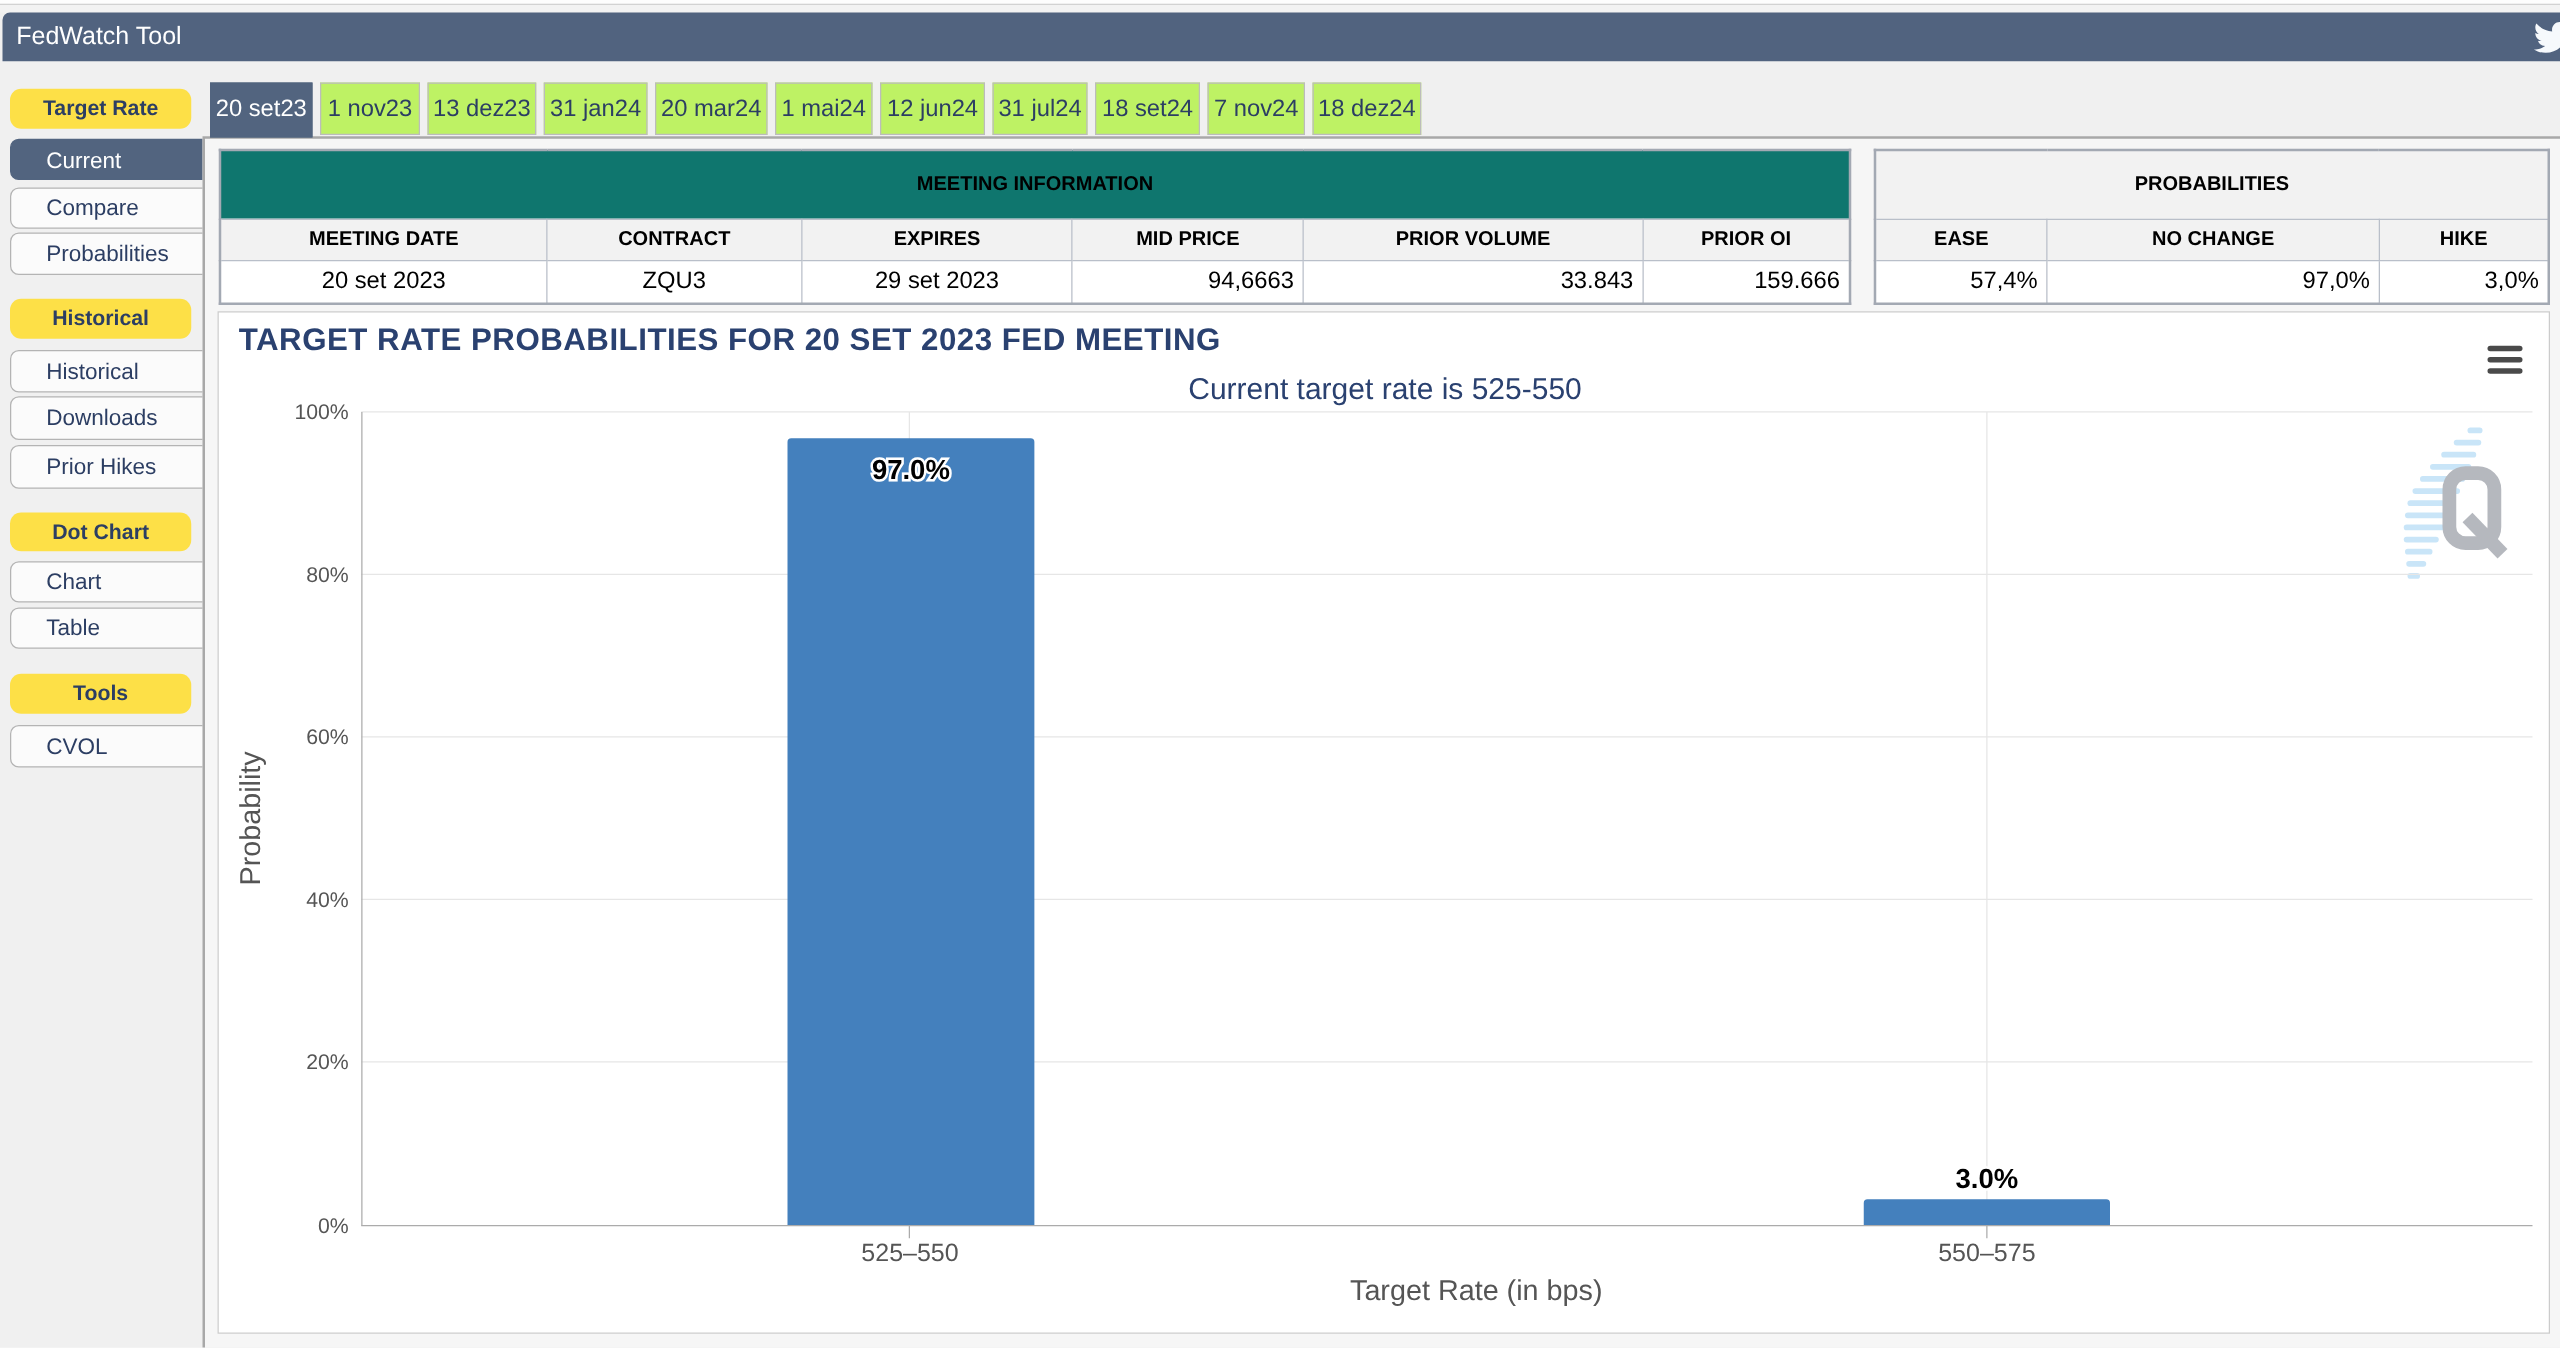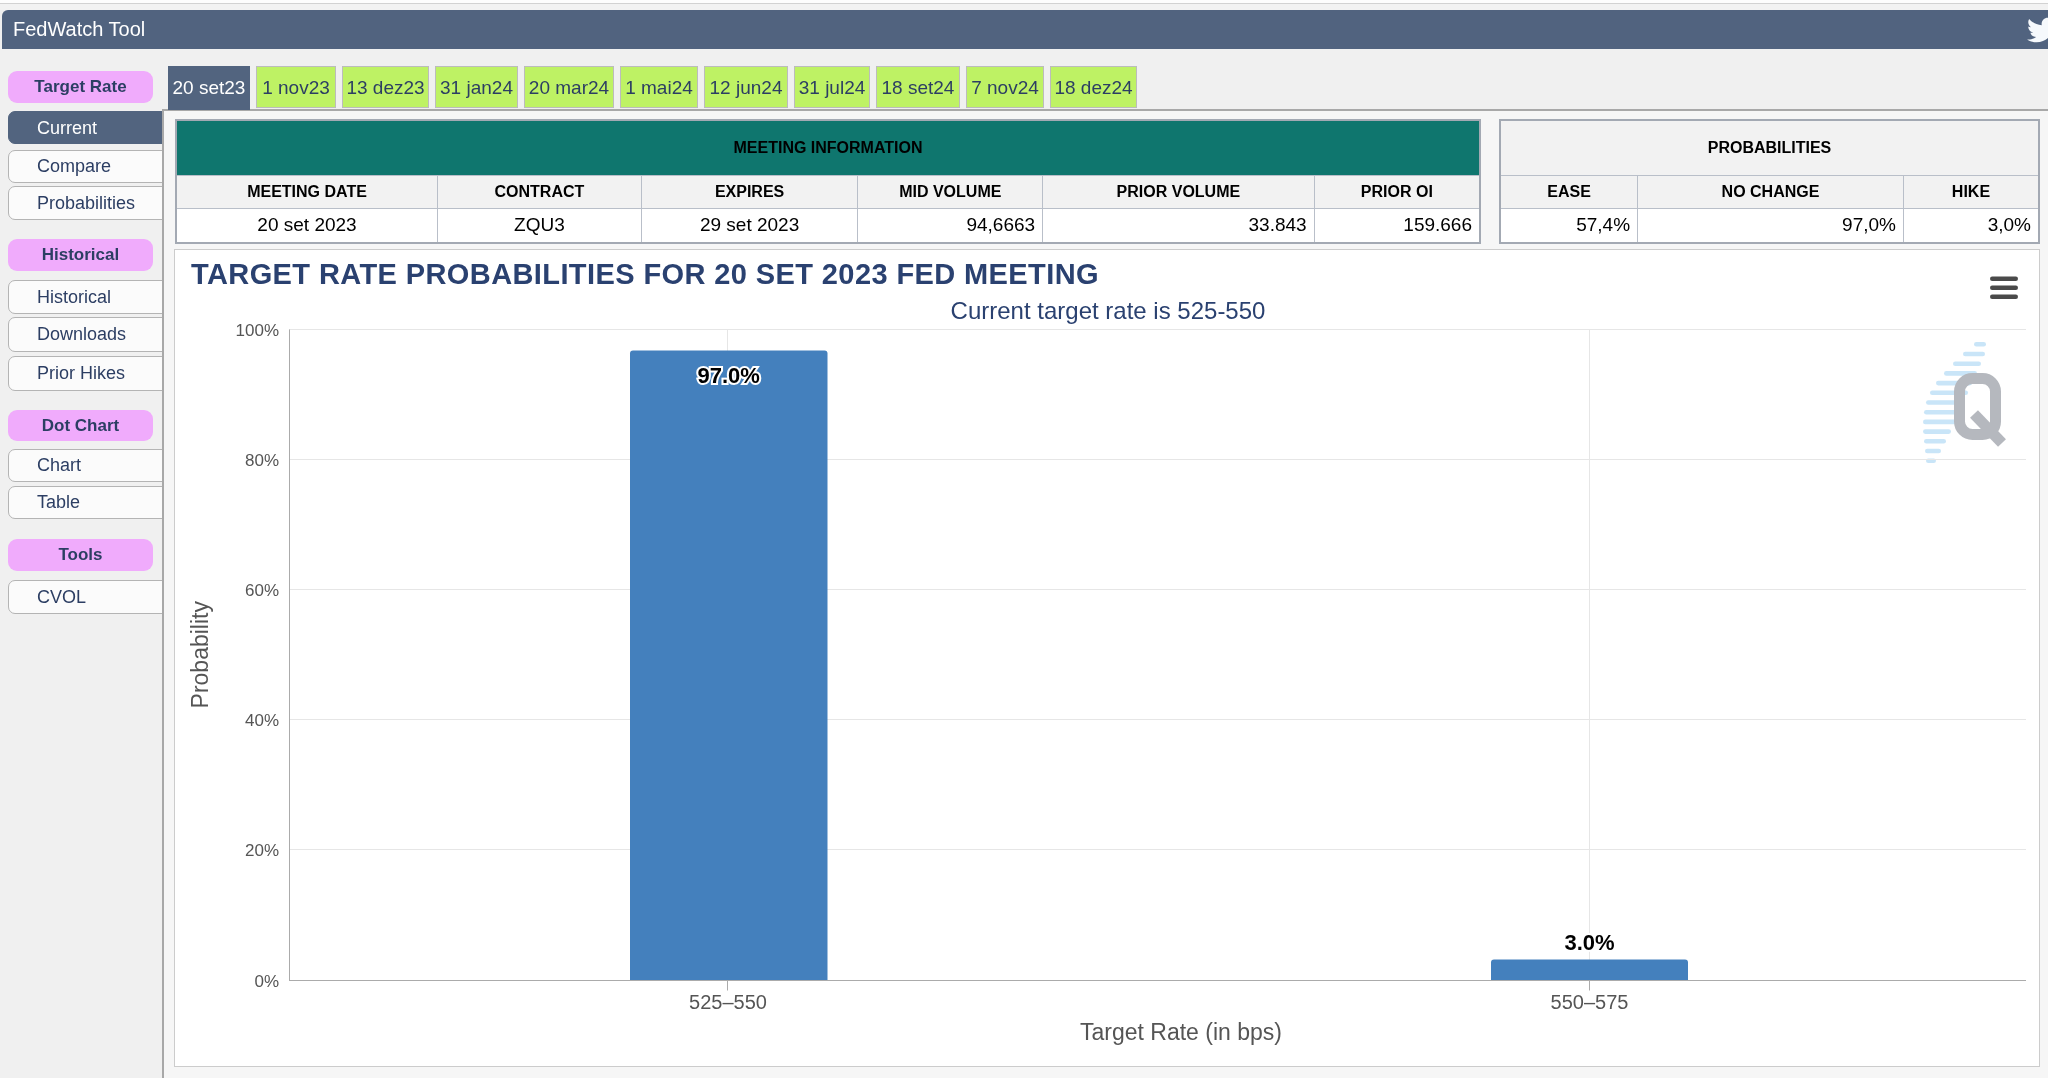--- a/index.html
+++ b/index.html
@@ -7,21 +7,21 @@
   font-family:"Liberation Sans", sans-serif; position:relative; }
 #topwhite { position:absolute; left:0; top:0; width:2048px; height:3px; background:#fdfdfd; }
 #topline { position:absolute; left:0; top:3px; width:2048px; height:1px; background:#d2d2d2; }
 #topgap { position:absolute; left:0; top:4px; width:2048px; height:6px; background:#f2f2f2; }
 #topbar { position:absolute; left:2px; top:10px; width:2046px; height:39px; background:#51637f;
   border-radius:6px 0 0 0; color:#fff; font-size:20px; line-height:39px; padding-left:11px; }
 #twbird { position:absolute; top:17px; left:2027px; }
 
 .sbtn { position:absolute; left:8px; width:165px; background:#fbfbfb; border:1px solid #b4b4b4;
   border-radius:7px; color:#2c3e63; font-size:18px; padding-left:28px; }
-.shdr { position:absolute; left:8px; width:145px; background:#f0abfc; border-radius:9px;
+.shdr { position:absolute; left:8px; width:145px; background:#fde047; border-radius:9px;
   color:#2c3e63; font-size:17px; font-weight:bold; text-align:center; }
 .ssel { background:#52647f; color:#fff; border-color:#52647f; }
 
 #tabs { position:absolute; left:168px; top:66px; height:43px; white-space:nowrap; }
 .tab { display:inline-block; height:42px; line-height:42px; text-align:center; font-size:19px;
   color:#2c3e63; background:#bef264; border:1px solid #bcbcbc; margin-right:6px; vertical-align:top; }
 .tabsel { background:#52647f; color:#fff; border-color:#52647f; height:44px; }
 
 #panel { position:absolute; left:162px; top:109px; width:1890px; height:975px;
   background:#f6f6f6; border:2px solid #a8a8a8; }
@@ -29,21 +29,21 @@
 table.info { position:absolute; border-collapse:collapse; background:#f2f2f2; }
 table.info td, table.info th { border:1px solid #b9bfc9; }
 table.info .ttl { font-size:16px; font-weight:bold; text-align:center; height:55px; }
 table.info th { font-size:16px; font-weight:bold; text-align:center; height:33px; background:#f2f2f2; }
 table.info td { font-size:19px; background:#fff; height:35px; text-align:center; }
 table.info td.r { text-align:right; padding-right:7px; }
 table.info { border:2px solid #a3a9b3; }
 
 #chart { position:absolute; left:174px; top:249px; width:1866px; height:818px; background:#fff;
   border:1px solid #cccccc; }
-#ctitle { position:absolute; left:16px; top:8px; font-size:29px; font-weight:bold; letter-spacing:0.4px; color:#2a4170; }
+#ctitle { position:absolute; left:16px; top:8px; font-size:25px; font-weight:bold; letter-spacing:0.4px; color:#2a4170; }
 </style>
 </head>
 <body>
 <div id="topwhite"></div>
 <div id="topline"></div>
 <div id="topgap"></div>
 <div id="topbar">FedWatch Tool</div>
 <svg id="twbird" width="30" height="26" viewBox="0 0 24 20">
     <path fill="#f6f9fc" d="M23.9 2.4c-.9.4-1.8.7-2.8.8 1-.6 1.8-1.6 2.2-2.7-1 .6-2 1-3.1 1.2C19.3.7 18 .1 16.6.1c-2.7 0-4.9 2.2-4.9 4.9 0 .4 0 .8.1 1.1C7.7 5.9 4.1 4 1.7 1.1c-.4.7-.7 1.6-.7 2.5 0 1.7.9 3.2 2.2 4.1-.8 0-1.6-.2-2.2-.6v.1c0 2.4 1.7 4.4 3.9 4.8-.4.1-.8.2-1.3.2-.3 0-.6 0-.9-.1.6 2 2.4 3.4 4.6 3.4-1.7 1.3-3.8 2.1-6.1 2.1H.1c2.2 1.4 4.8 2.2 7.5 2.2 9 0 14-7.5 14-14v-.6c1-.7 1.8-1.6 2.3-2.6z"></path>
   </svg>
@@ -78,21 +78,21 @@
       <col style="width:166px">
     </colgroup>
 <tbody>
       <tr>
         <td colspan="6" class="ttl" style="background:#0f766e;font-size:16px;font-weight:bold;">MEETING INFORMATION</td>
       </tr>
 <tr>
         <th>MEETING DATE</th>
         <th>CONTRACT</th>
         <th>EXPIRES</th>
-        <th>MID VOLUME</th>
+        <th>MID PRICE</th>
         <th>PRIOR VOLUME</th>
         <th>PRIOR OI</th>
       </tr>
 <tr>
         <td>20 set 2023</td>
         <td>ZQU3</td>
         <td>29 set 2023</td>
         <td class="r">94,6663</td>
         <td class="r">33.843</td>
         <td class="r">159.666</td>

